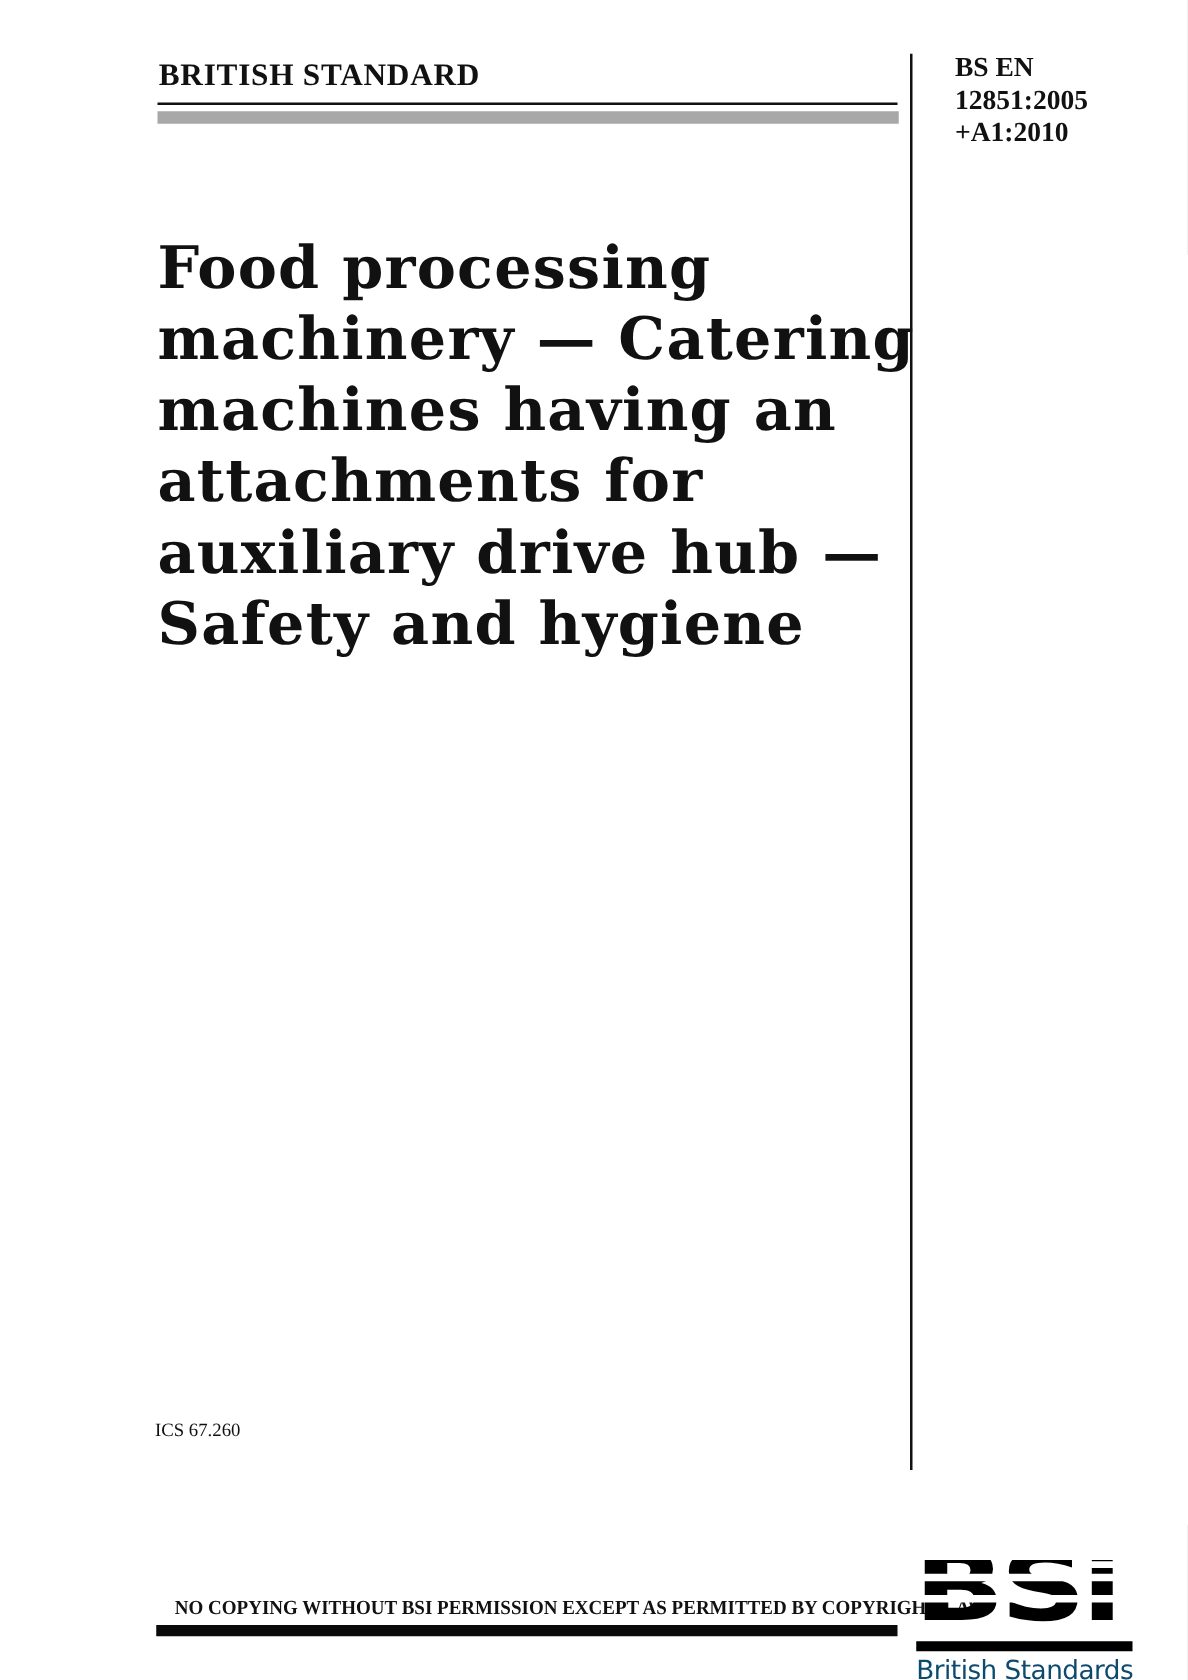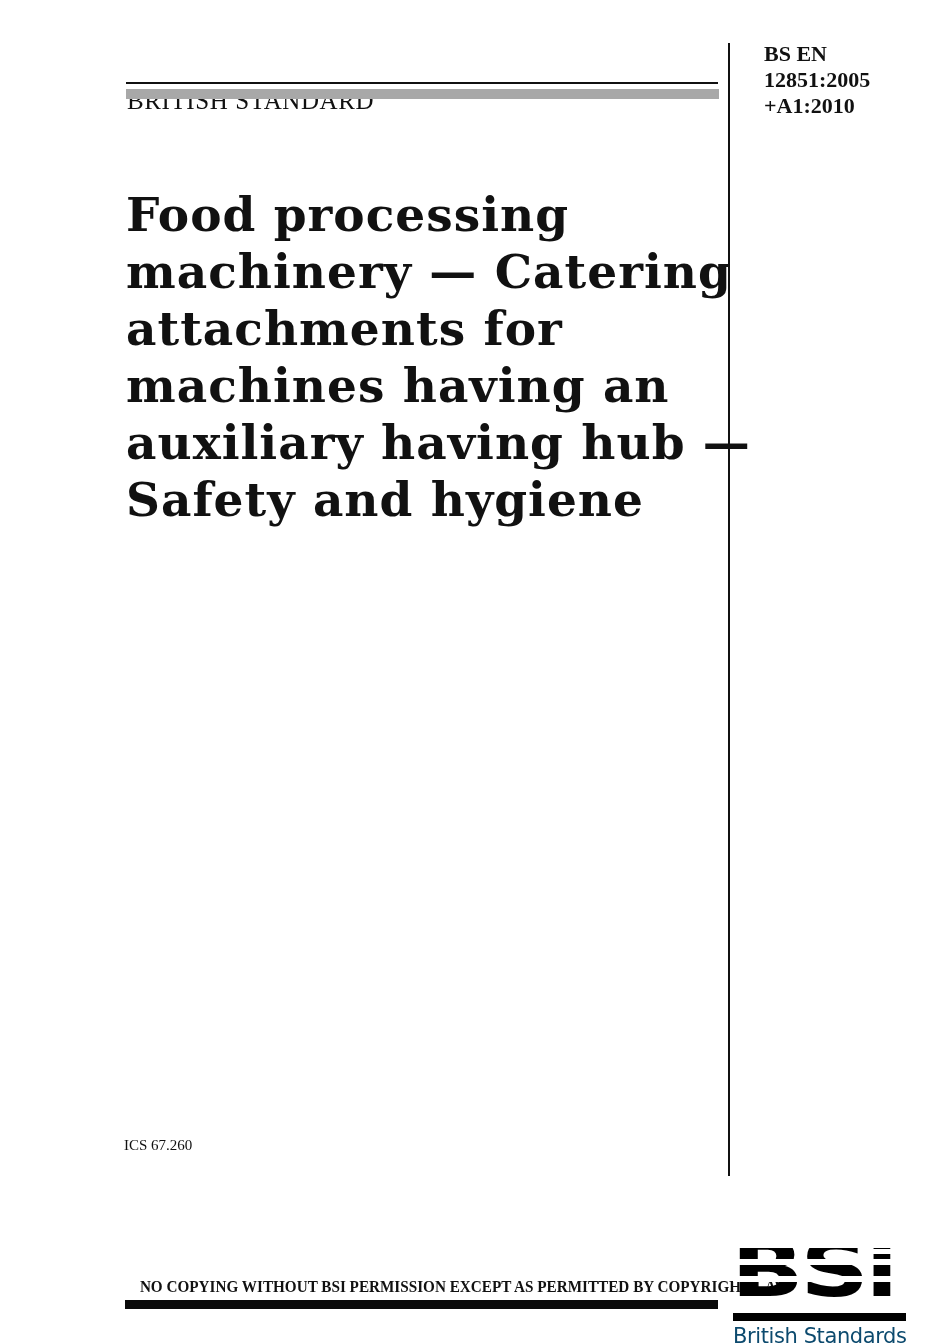--- a/index.html
+++ b/index.html
@@ -14,24 +14,23 @@
     width:950px;height:1344px;
     background:var(--paper);
     margin:0 auto;
     overflow:hidden;
     font-family:"Liberation Serif", serif;
     color:var(--ink);
   }
   
   .standard-type{
     position:absolute;left:127px;top:47px;
-    font-size:25px;font-weight:normal;letter-spacing:0.6px;
+    font-size:25px;font-weight:bold;letter-spacing:0.6px;
     font-family:"Liberation Serif", serif;
     white-space:nowrap;
-    margin-top:40px;
   }
   .header-rule-thin{
     position:absolute;left:126px;top:82px;width:592px;height:2px;
     background:var(--ink);
   }
   .header-bar-gray{
     position:absolute;left:126px;top:89px;width:593px;height:10px;
     background:var(--gray-bar);
   }
   
@@ -114,23 +113,23 @@
   <div class="vertical-divider"></div>
   <div class="doc-number">
     <div>BS EN</div>
     <div>12851:2005</div>
     <div>+A1:2010</div>
   </div>
 
   <div class="doc-title">
     <div>Food processing</div>
     <div>machinery — Catering</div>
+    <div>machines having an</div>
     <div>attachments for</div>
-    <div>machines having an</div>
-    <div>auxiliary having hub —</div>
+    <div>auxiliary drive hub —</div>
     <div>Safety and hygiene</div>
   </div>
 
   <div class="ics-code">ICS 67.260</div>
 
   <div class="copyright-notice">NO COPYING WITHOUT BSI PERMISSION EXCEPT AS PERMITTED BY COPYRIGHT LAW</div>
   <div class="copyright-bar"></div>
 
   <div class="bsi-logo">
     <div class="bsi-letters">

